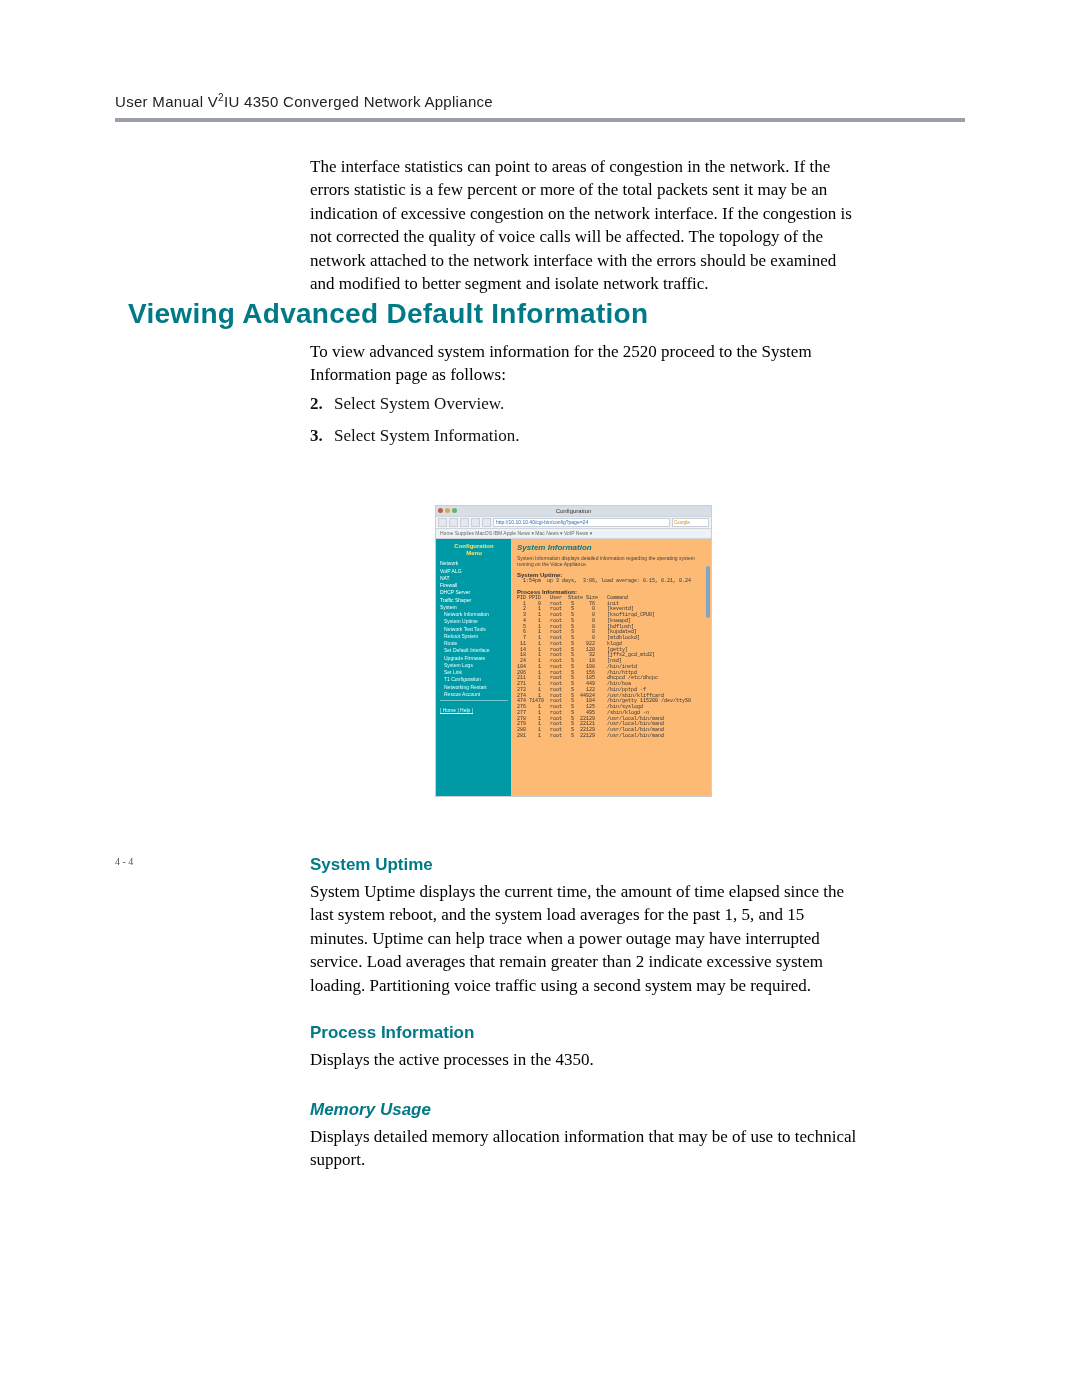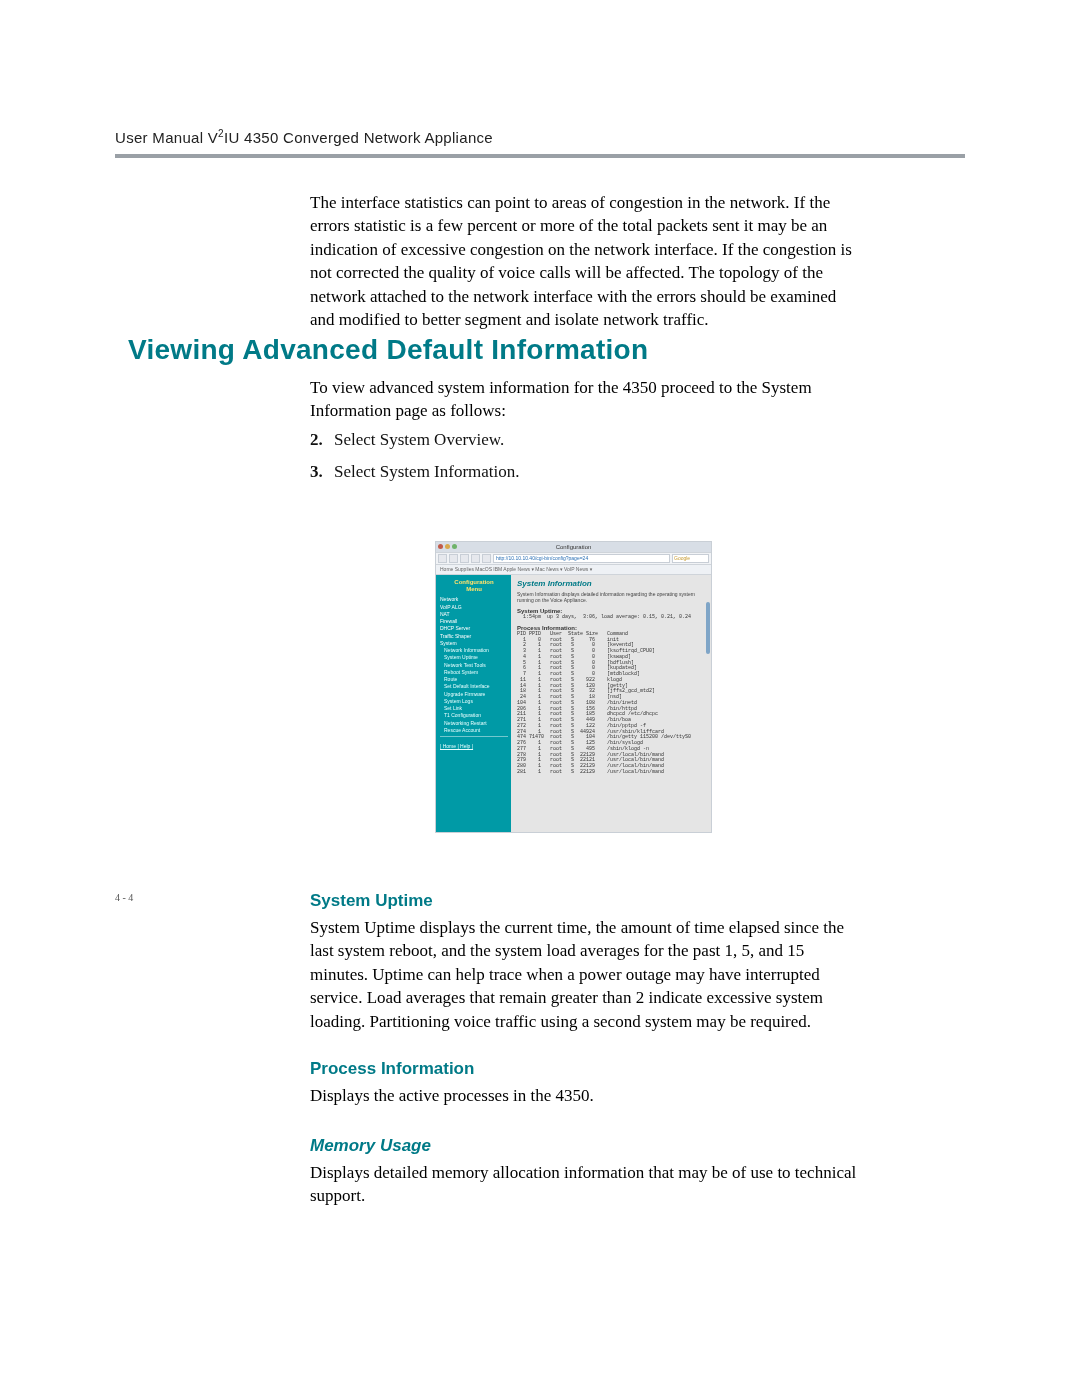--- a/index.html
+++ b/index.html
@@ -8,21 +8,20 @@
     background: #fff;
     width: 1080px;
     height: 1397px;
     font-family: Georgia, "Times New Roman", serif;
     color: #111;
   }
   .page {
     position: relative;
     width: 1080px;
     height: 1027px;
-    margin-top: 36px;
   }
   .header-area {
     position: absolute;
     left: 115px;
     right: 115px;
     top: 92px;
   }
   .header-title {
     font-family: "Helvetica Neue", Arial, sans-serif;
     font-size: 15px;
@@ -99,21 +98,21 @@
   
   .shot {
     position: absolute;
     left: 435px;
     top: 505px;
     width: 275px;
     height: 290px;
     font-family: "Helvetica Neue", Arial, sans-serif;
     font-size: 6px;
     color: #333;
-    background: #e5e5e5;
+    background: #fdba74;
     border: 1px solid #c9cfd6;
     overflow: hidden;
   }
   .shot .titlebar {
     height: 10px;
     background: #d8dee6;
     color: #333;
     font-size: 6px;
     text-align: center;
     line-height: 10px;
@@ -159,21 +158,21 @@
     <div class="header-title">
       <span>User Manual V</span><sup>2</sup><span>IU 4350 Converged Network Appliance</span>
     </div>
     <div class="header-rule"></div>
   </div>
 
   <div id="intro-para" class="body-text">The interface statistics can point to areas of congestion in the network. If the errors statistic is a few percent or more of the total packets sent it may be an indication of excessive congestion on the network interface. If the congestion is not corrected the quality of voice calls will be affected. The topology of the network attached to the network interface with the errors should be examined and modified to better segment and isolate network traffic.</div>
 
   <div class="h1">Viewing Advanced Default Information</div>
 
-  <div id="para-to-view" class="body-text">To view advanced system information for the 4350 proceed to the System Information page as follows:</div>
+  <div id="para-to-view" class="body-text">To view advanced system information for the 2520 proceed to the System Information page as follows:</div>
 
   <div class="ol">
     <div><span class="num">2.</span><span>Select System Overview.</span></div>
     <div><span class="num">3.</span><span>Select System Information.</span></div>
   </div>
 
 
   <div class="shot">
     <div class="titlebar">
       <div class="dots">

